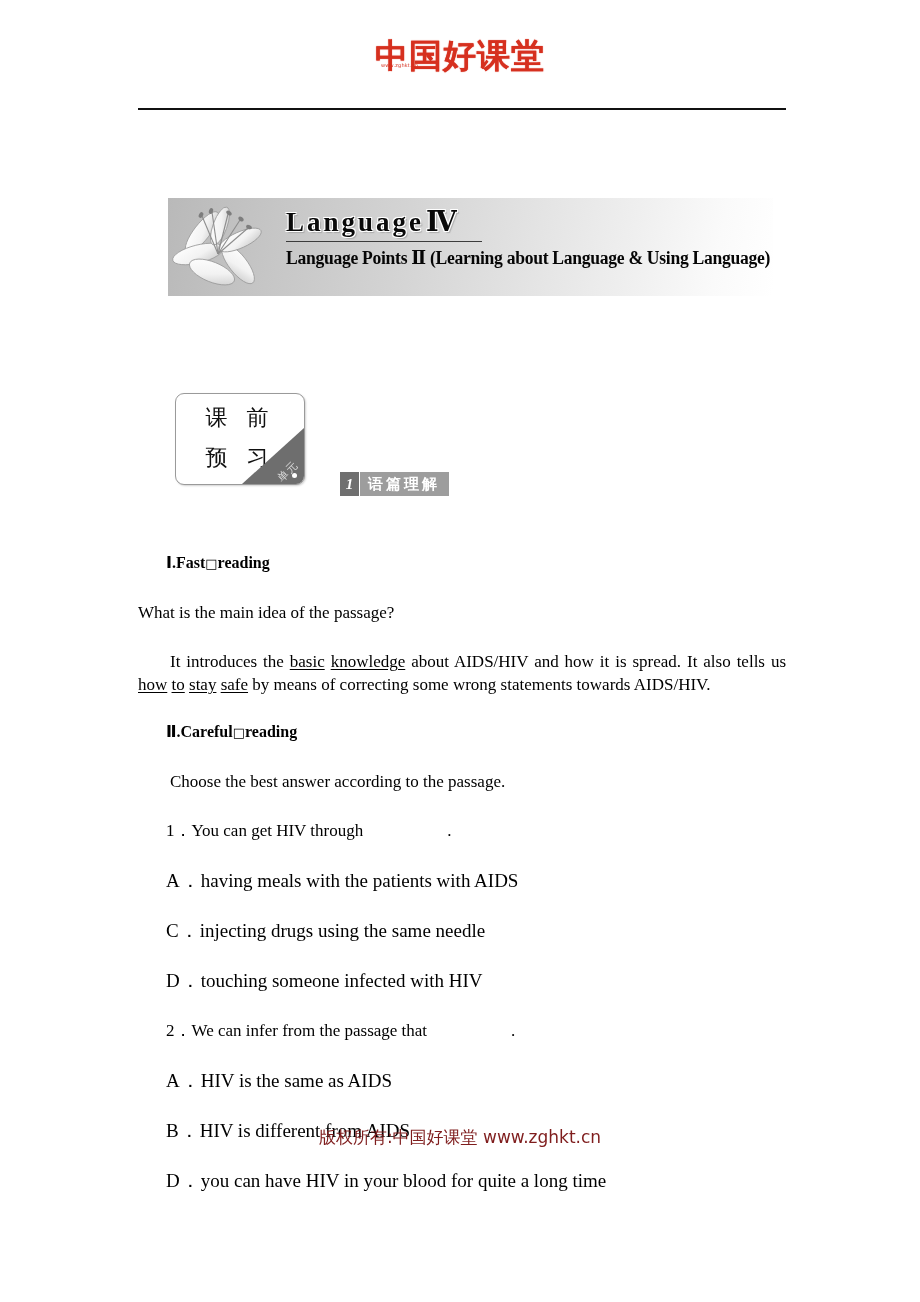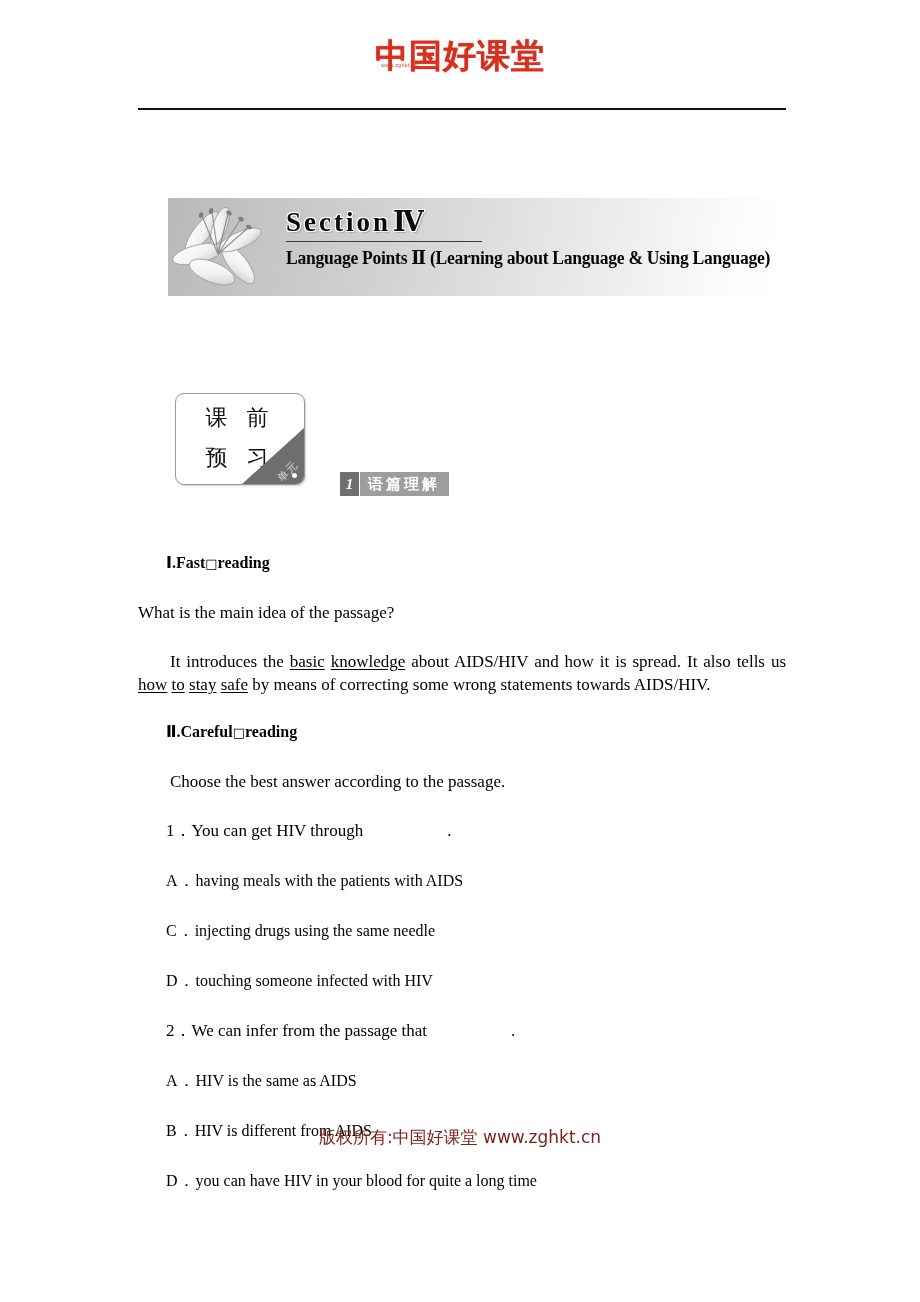--- a/index.html
+++ b/index.html
@@ -242,21 +242,21 @@
   .para.indent { text-indent: 32px; }
   .para.hang { margin-bottom: 25px; }
   .u { text-decoration: underline; text-underline-offset: 2px; }
   .q-line {
     font-size: 17px;
     line-height: 23px;
     margin: 0 0 27px 28px;
   }
   .blank { display: inline-block; width: 84px; }
   .opt {
-    font-size: 16px;
+    font-size: 19px;
     line-height: 23px;
     margin: 0 0 27px 28px;
   }
   .mark { letter-spacing: 1px; }
 
   
   .footer {
     position: absolute;
     top: 1129px;
     left: 0;
@@ -308,21 +308,21 @@
         <ellipse cx="33" cy="17" rx="3" ry="2" transform="rotate(-60 33 17)"></ellipse>
         <ellipse cx="43" cy="13" rx="3" ry="2" transform="rotate(-70 43 13)"></ellipse>
         <ellipse cx="61" cy="15" rx="3" ry="2" transform="rotate(40 61 15)"></ellipse>
         <ellipse cx="73" cy="21" rx="3" ry="2" transform="rotate(35 73 21)"></ellipse>
         <ellipse cx="81" cy="29" rx="3" ry="2" transform="rotate(25 81 29)"></ellipse>
       </g>
     </svg>
   </div>
   <div class="banner-text">
     <div class="banner-title">
-      <span>Section</span><span class="num">Ⅳ</span>
+      <span>Language</span><span class="num">Ⅳ</span>
     </div>
     <div class="banner-divider"></div>
     <div class="banner-sub">Language Points Ⅱ (Learning about Language &amp; Using Language)</div>
   </div>
 </div>
 
 <div class="plate">
   <div class="plate-chars">课 前
 预 习</div>
   <div class="plate-corner"></div>

